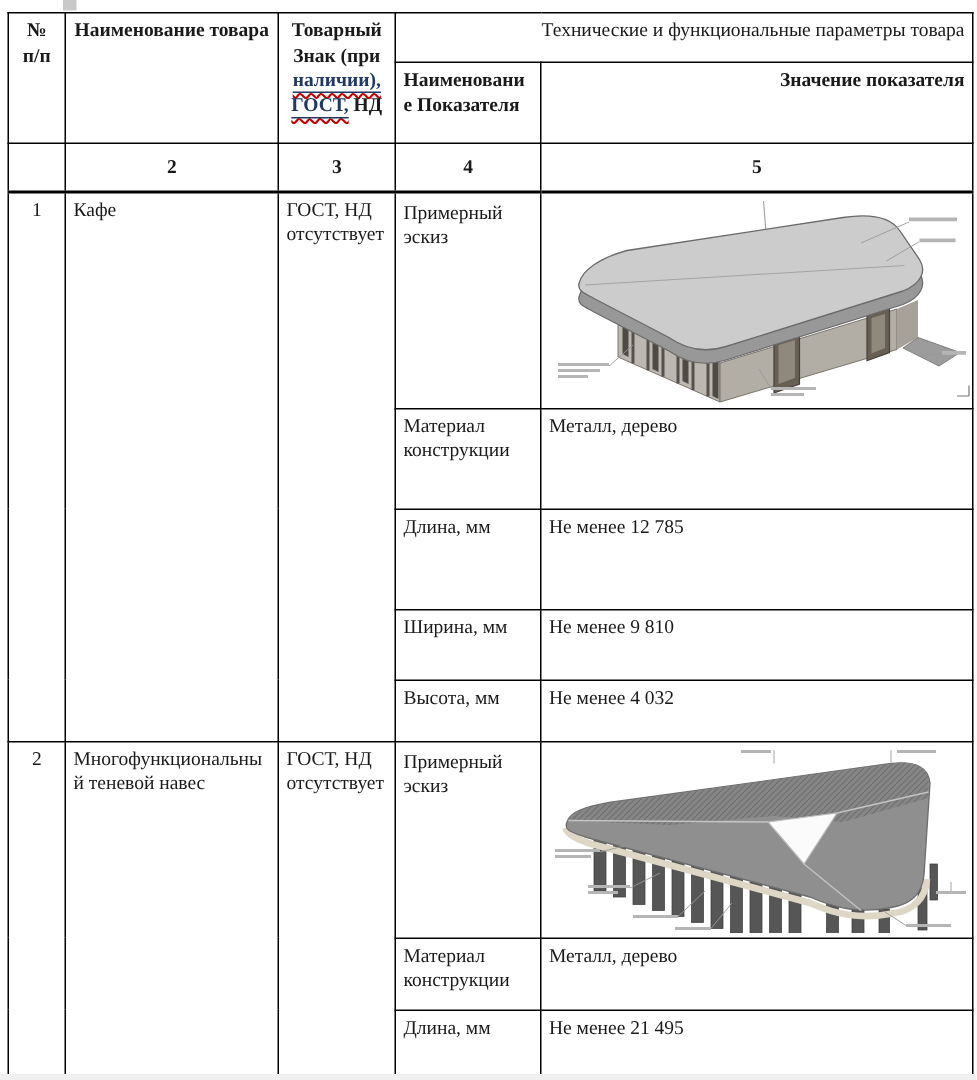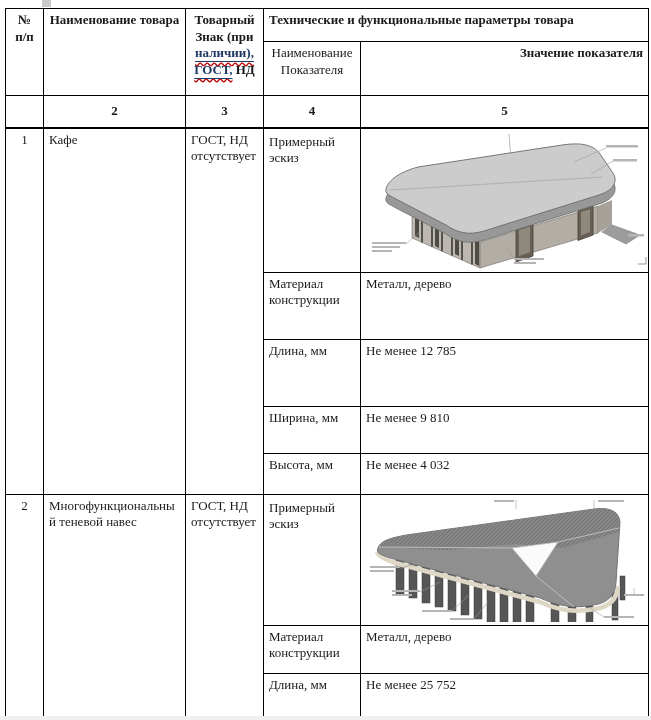--- a/index.html
+++ b/index.html
@@ -25,22 +25,22 @@
   }
   table.spec td{
     border:1px solid #000;
     padding:3px 5px;
     vertical-align:top;
     overflow:hidden;
     overflow-wrap:break-word;
   }
   td.hdr{ font-weight:bold; text-align:center; }
   td.hdr-mid{ vertical-align:middle; }
-  td.group-hdr{ font-weight:bold; text-align:left; vertical-align:middle; }
-  td.sub-name{ font-weight:normal; text-align:center; vertical-align:top; }
+  td.group-hdr{ font-weight:normal; text-align:right; vertical-align:middle; }
+  td.sub-name{ font-weight:bold; vertical-align:top; }
   td.sub-val{ font-weight:bold; text-align:right; vertical-align:top; padding-left:7px; }
   tr.numrow td{ font-weight:bold; text-align:center; vertical-align:middle; }
   tr.numrow{ border-bottom:2px solid #000; }
   tr.numrow td{ border-bottom:2px solid #000; }
   td.shift-a{ padding-left:55px; }
   td.shift-b{ padding-left:46px; }
   td.item-num{ text-align:center; padding-top:7px; }
   td.item-name{ padding-right:18px; padding-top:5px;font-family:Liberation Serif, serif; }
   td.gost-cell{ padding-top:5px; }
   td.param-name{ vertical-align:middle;margin-top:12px; }
@@ -229,19 +229,19 @@
           <line x1="238" y1="119" x2="224" y2="110" stroke="#9a9a9a" stroke-width="0.6"></line>
         </svg>
       </td>
     </tr>
     <tr style="height:48px">
       <td class="param-name">Материал конструкции</td>
       <td class="param-val">Металл, дерево</td>
     </tr>
     <tr style="height:45px">
       <td class="param-name">Длина, мм</td>
-      <td class="param-val">Не менее 25 752</td>
+      <td class="param-val">Не менее 21 495</td>
     </tr>
   </tbody>
     </table>
 
   <div class="below-page"></div>
 </div>
 
 </body></html>

